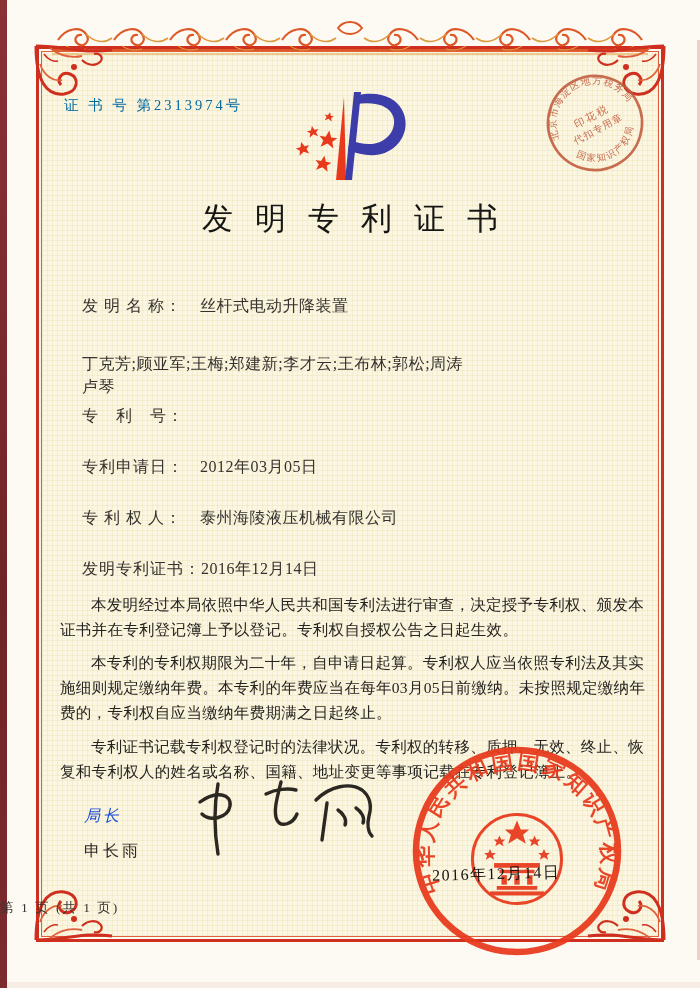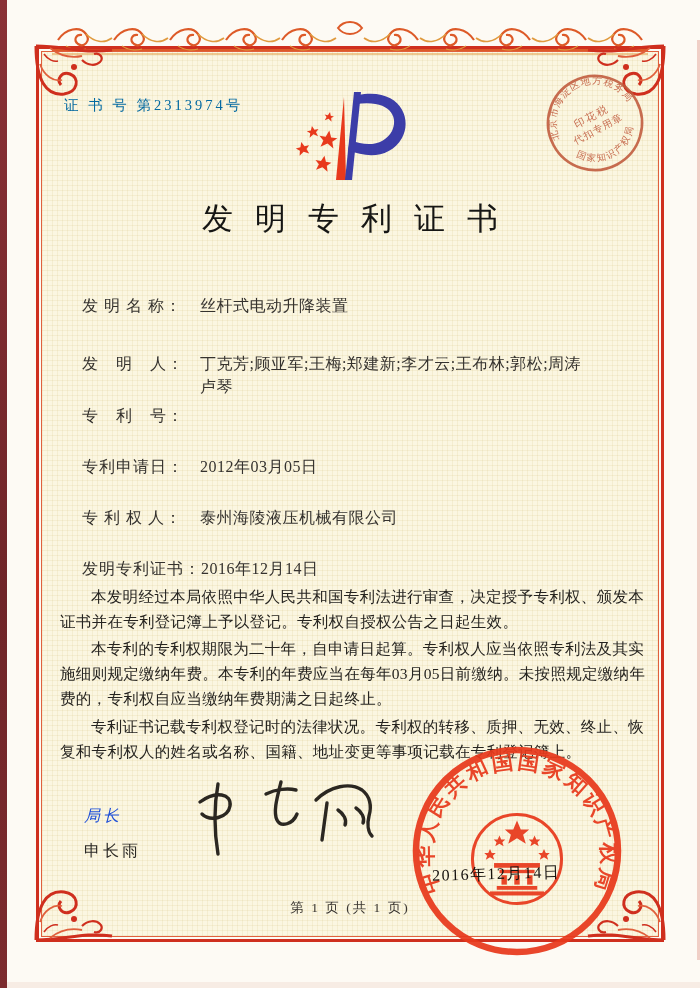--- a/index.html
+++ b/index.html
@@ -28,34 +28,34 @@
 
   .title{position:absolute;left:0;top:198px;width:700px;text-align:center;
     font-size:31px;color:#161614;letter-spacing:22px;text-indent:22px;font-weight:500;}
 
   .field-row{position:absolute;left:82px;display:flex;font-size:16px;color:#35322e;line-height:1.45;}
   .field-row .lbl{flex:0 0 118px;letter-spacing:1px;white-space:pre;}
   .field-row .val{white-space:pre-line;letter-spacing:0.5px;max-width:430px;}
 
   .body-text{position:absolute;left:60px;top:584px;width:586px;color:#262420;
     font-size:15.5px;line-height:1.62;}
-  .body-text p{margin:0 0 2px 0;text-indent:2em;letter-spacing:0.3px;}
+  .body-text p{margin:8px 0 2px 0;text-indent:2em;letter-spacing:0.3px;}
 
   .officer{position:absolute;left:84px;top:806px;font-size:16px;color:#1d4ed8;letter-spacing:3px;font-style:italic;}
   .officer-name{position:absolute;left:84px;top:841px;font-size:16px;color:#2b2925;letter-spacing:3px;}
 
   .sig{position:absolute;left:188px;top:772px;}
 
   .seal-main{position:absolute;left:406px;top:740px;opacity:0.93;}
   .seal-date{position:absolute;left:432px;top:864px;font-size:16px;color:#15110e;
     letter-spacing:1.5px;z-index:6;transform:rotate(-1.5deg);}
 
   .tax-seal{position:absolute;left:536px;top:62px;opacity:0.88;}
 
-  .footer-page{position:absolute;left:0;top:899px;width:700px;text-align:center;
+  .footer-page{position:absolute;left:0;top:899px;width:700px;
     font-size:13.5px;color:#3a3631;letter-spacing:2px;}
 </style>
 </head>
 <body>
 
 <svg width="0" height="0" style="position:absolute">
   <defs>
     <path id="star" d="M0,-10 L2.94,-3.09 L9.51,-3.09 L4.76,1.18 L6.88,8.09 L0,3.82 L-6.88,8.09 L-4.76,1.18 L-9.51,-3.09 L-2.94,-3.09 Z"></path>
     <g id="flourish">
       <path d="M6,78 C6,44 16,28 34,30 C48,32 50,46 40,50 C32,53 26,45 31,39" fill="none" stroke="#cf2f1e" stroke-width="3"></path>
@@ -143,21 +143,20 @@
   </g>
 </svg>
 
 <div class="title">发明专利证书</div>
 
 <div class="field-row" style="top:294px">
   <span class="lbl">发 明 名 称：</span>
   <span class="val">丝杆式电动升降装置</span>
 </div>
 <div class="field-row" style="top:352px">
-  <span class="lbl">发　明　人：</span>
   <span class="val">丁克芳;顾亚军;王梅;郑建新;李才云;王布林;郭松;周涛
 卢琴</span>
 </div>
 <div class="field-row" style="top:404px">
   <span class="lbl">专　利　号：</span>
 </div>
 <div class="field-row" style="top:455px">
   <span class="lbl">专利申请日：</span>
   <span class="val">2012年03月05日</span>
 </div>

